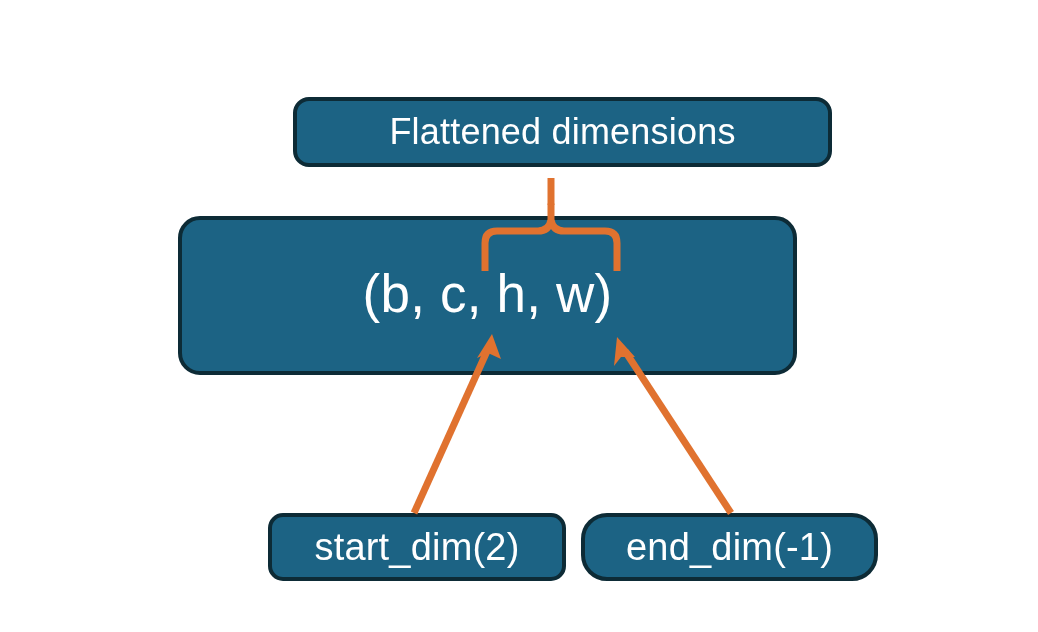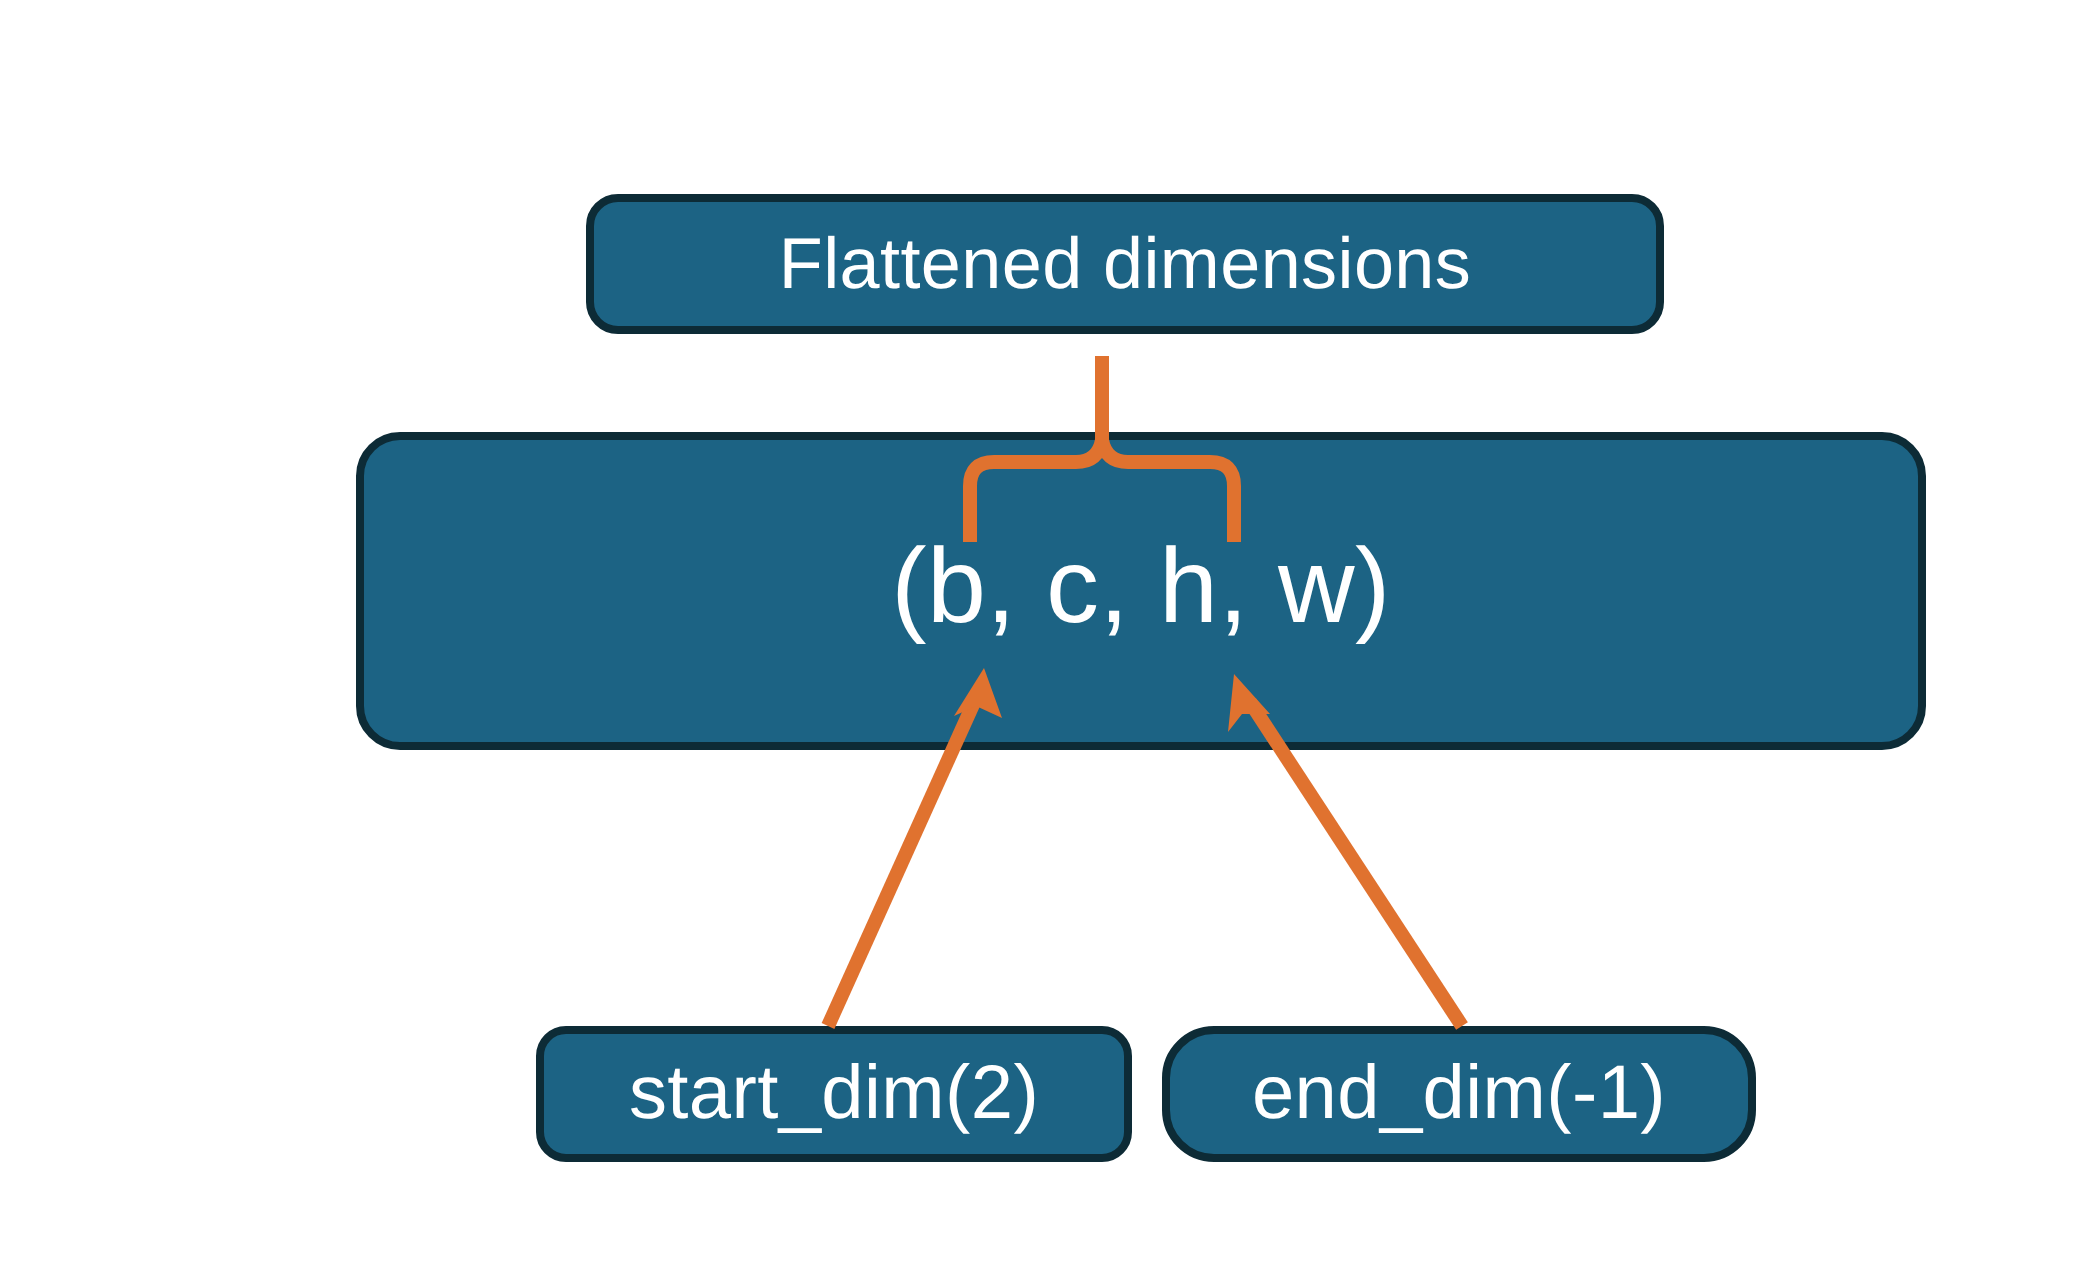--- a/index.html
+++ b/index.html
@@ -38,21 +38,21 @@
     left: 293px;
     top: 97px;
     width: 539px;
     height: 70px;
     font-size: 36px;
     border-radius: 16px;
   }
   #node-shape {
     left: 178px;
     top: 216px;
-    width: 785px;
+    width: 619px;
     height: 159px;
     border-radius: 22px;
   }
   #node-shape .node-label {
     font-size: 53px;
     line-height: 1;
     transform: translateY(-2px);
   }
   #node-start {
     left: 268px;

